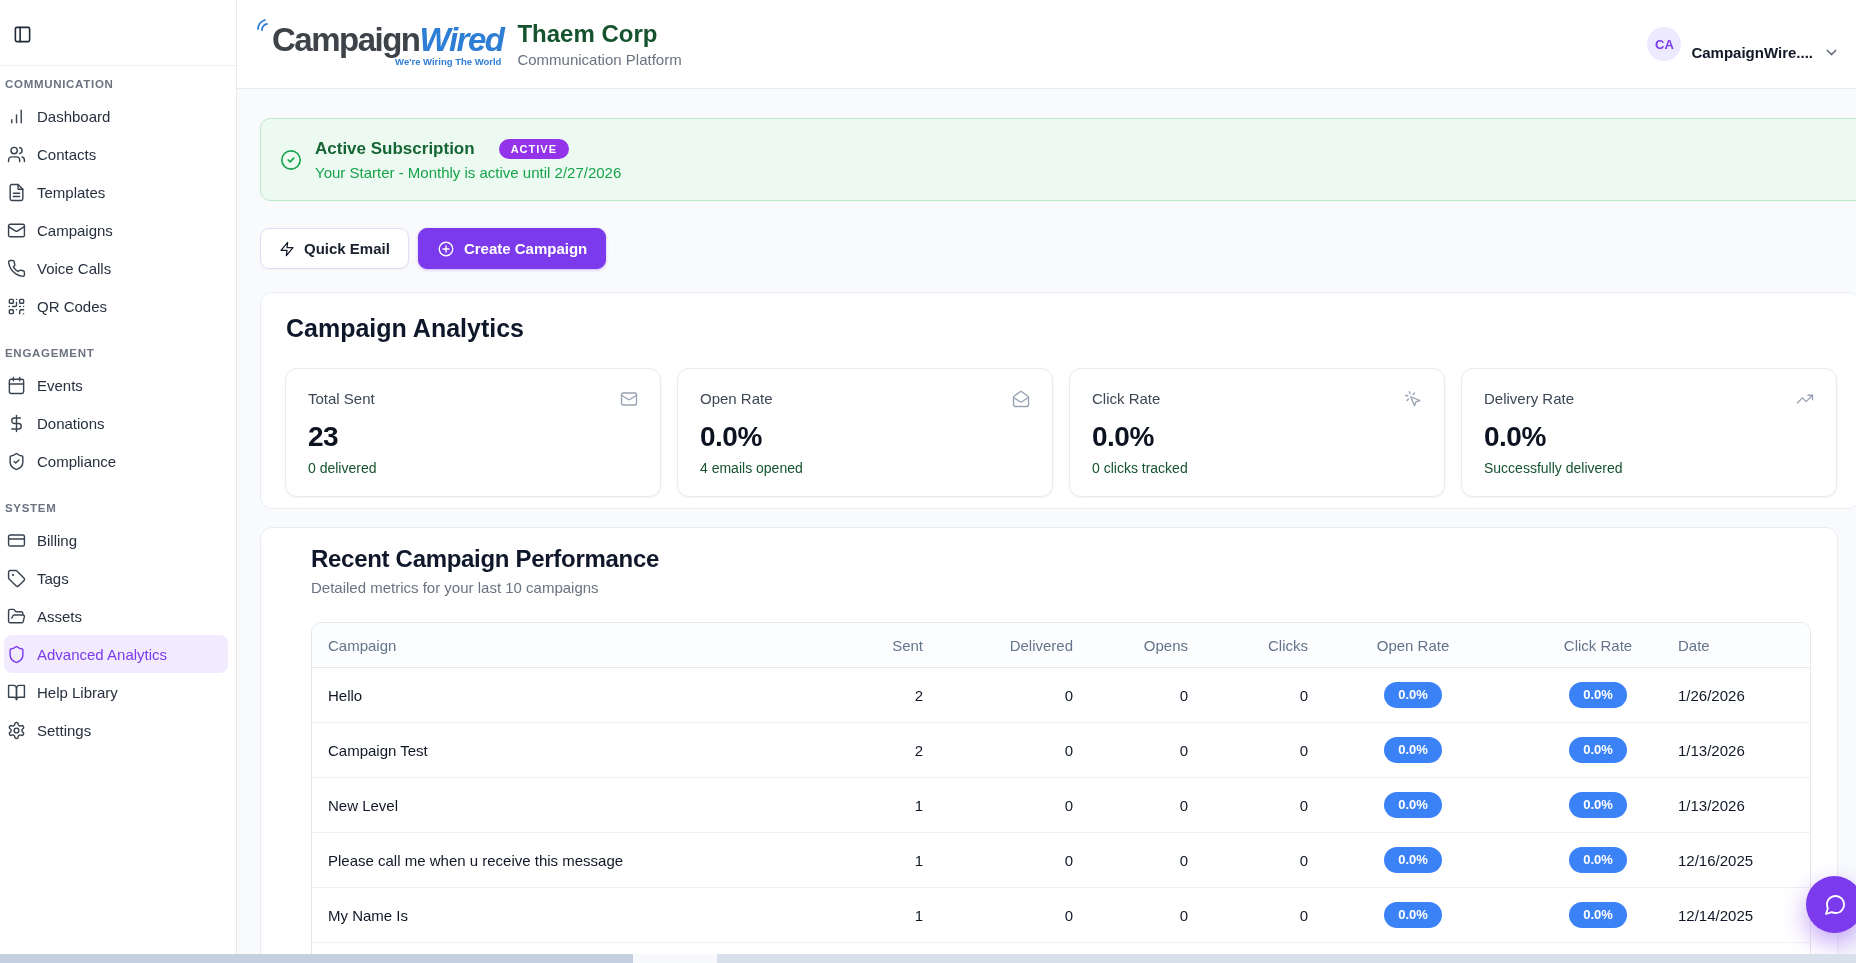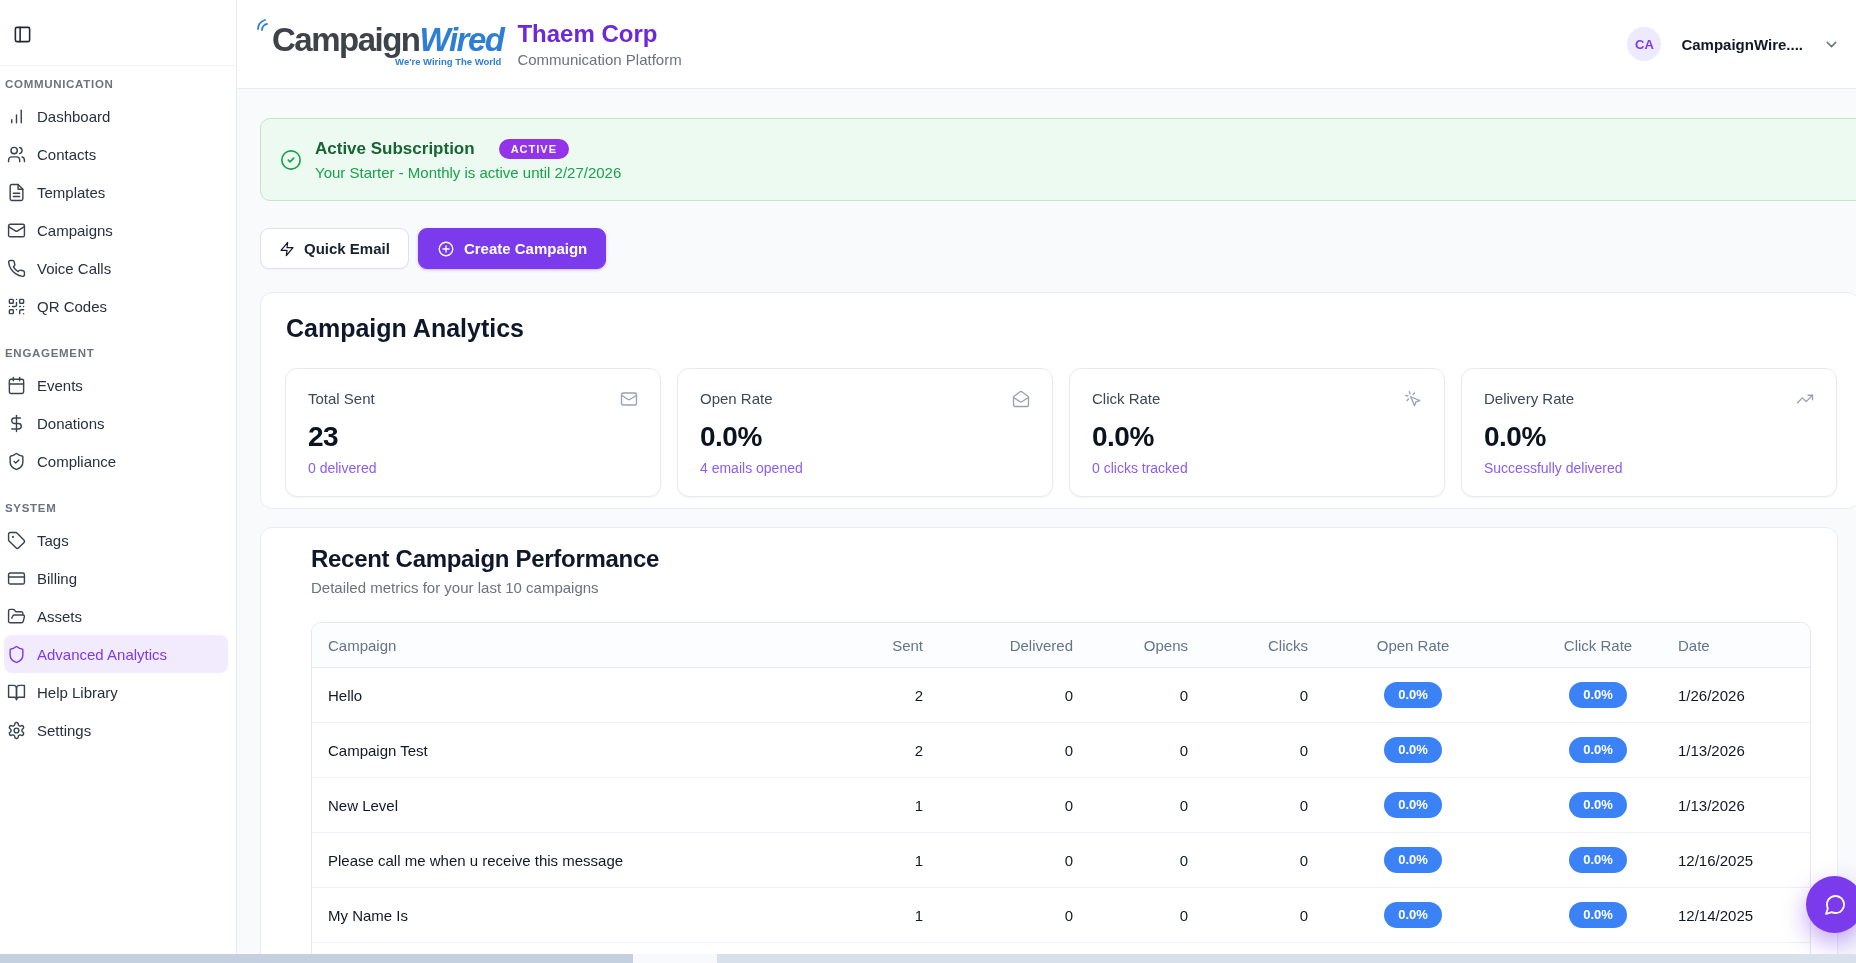--- a/index.html
+++ b/index.html
@@ -28,23 +28,23 @@
   .main{position:absolute;left:237px;top:0;right:0;bottom:0;}
   .app-header{position:absolute;left:0;top:0;right:0;height:89px;background:#fff;border-bottom:1px solid #e9ecef;
               display:flex;align-items:center;padding:0 14px 0 21px;box-sizing:border-box;}
   .logo{position:relative;display:flex;flex-direction:column;line-height:1;padding-left:14px;margin-top:2px;}
   .logo-arcs{position:absolute;left:-2px;top:-6px;}
   .logo-text{font-size:33px;font-weight:800;letter-spacing:-1.5px;white-space:nowrap;}
   .logo-text .p1{color:#3d4349;}
   .logo-text .p2{color:#2e7ed5;font-style:italic;}
   .logo-tagline{font-size:9.5px;color:#2e7ed5;align-self:flex-end;margin-top:1px;margin-right:2px;font-weight:600;}
   .title-block{margin-left:14px;}
-  .page-title{font-size:24px;font-weight:800;color:#6d28d9;line-height:1.15;}
+  .page-title{font-size:24px;font-weight:800;color:#14532d;line-height:1.15;}
   .page-subtitle{font-size:15px;color:#6b7280;margin-top:4px;}
-  .user-menu{margin-left:auto;display:flex;align-items:center;gap:20px;cursor:pointer;padding:4px 2px;}
+  .user-menu{margin-left:auto;display:flex;align-items:flex-end;gap:10px;cursor:pointer;padding:4px 2px;}
   .avatar{width:34px;height:34px;border-radius:50%;background:#ede9fe;color:#7c3aed;font-size:13px;font-weight:700;
           display:flex;align-items:center;justify-content:center;}
   .user-name{font-size:15px;font-weight:600;color:#111827;}
   .user-menu .chev{width:17px;height:17px;color:#6b7280;display:inline-flex;}
 
   .content{position:absolute;left:0;top:89px;right:0;bottom:0;background:#f8fafc;}
 
   
   .banner{position:absolute;left:23px;top:29px;width:1610px;height:83px;background:#edfaf1;border:1px solid #bfe8cb;
           border-radius:10px;box-sizing:border-box;display:flex;align-items:center;padding-left:19px;gap:13px;}
@@ -67,21 +67,21 @@
   
   .analytics-panel{position:absolute;left:23px;top:203px;width:1600px;height:217px;background:#fff;
                    border:1px solid #e9edf2;border-radius:12px;box-sizing:border-box;}
   .analytics-title{position:absolute;left:25px;top:21px;font-size:25px;font-weight:700;color:#0f172a;}
   .stat-card{position:absolute;top:75px;width:376px;height:129px;background:#fff;border:1px solid #e7eaee;
              border-radius:12px;box-sizing:border-box;padding:21px 22px;box-shadow:0 1px 2px rgba(16,24,40,.05);}
   .stat-top{display:flex;align-items:flex-start;justify-content:space-between;}
   .stat-label{font-size:15px;font-weight:500;color:#3d4756;}
   .stat-icon{width:18px;height:18px;color:#98a2b3;display:inline-flex;}
   .stat-value{font-size:28px;font-weight:800;color:#0b1220;margin-top:13px;letter-spacing:-.5px;}
-  .stat-sub{font-size:14px;color:#8b5cf6;margin-top:7px;}
+  .stat-sub{font-size:14px;color:#14532d;margin-top:7px;}
 
   
   .perf-card{position:absolute;left:23px;top:438px;width:1578px;height:560px;background:#fff;
              border:1px solid #e9edf2;border-radius:12px;box-sizing:border-box;}
   .perf-title{position:absolute;left:50px;top:17px;font-size:24px;font-weight:800;color:#0f172a;letter-spacing:-.3px;}
   .perf-subtitle{position:absolute;left:50px;top:51px;font-size:15px;color:#6b7280;}
   .table-box{position:absolute;left:50px;top:94px;width:1500px;height:420px;border:1px solid #e5e8ec;
              border-radius:10px;box-sizing:border-box;overflow:hidden;background:#fff;}
   .trow{display:grid;grid-template-columns:520px 75px 150px 115px 120px 210px 160px 1fr;
         align-items:center;padding:0 16px;box-sizing:border-box;}
@@ -222,34 +222,34 @@
               <path d="M20 13c0 5-3.5 7.5-7.66 8.95a1 1 0 0 1-.67-.01C7.5 20.5 4 18 4 13V6a1 1 0 0 1 1-1c2 0 4.5-1.2 6.24-2.72a1.17 1.17 0 0 1 1.52 0C14.51 3.81 17 5 19 5a1 1 0 0 1 1 1z"></path>
               <path d="m9 12 2 2 4-4"></path>
             </svg>
           </span>
           <span>Compliance</span>
         </div>
         <div class="side-label">SYSTEM</div>
         <div class="side-item">
           <span class="sicon">
             <svg viewBox="0 0 24 24" fill="none" stroke="currentColor" stroke-width="1.8" stroke-linecap="round" stroke-linejoin="round">
+              <rect x="2" y="5" width="20" height="14" rx="2"></rect>
+              <line x1="2" y1="10" x2="22" y2="10"></line>
+            </svg>
+          </span>
+          <span>Billing</span>
+        </div>
+        <div class="side-item">
+          <span class="sicon">
+            <svg viewBox="0 0 24 24" fill="none" stroke="currentColor" stroke-width="1.8" stroke-linecap="round" stroke-linejoin="round">
               <path d="M12.586 2.586A2 2 0 0 0 11.172 2H4a2 2 0 0 0-2 2v7.172a2 2 0 0 0 .586 1.414l8.704 8.704a2.426 2.426 0 0 0 3.42 0l6.58-6.58a2.426 2.426 0 0 0 0-3.42z"></path>
               <circle cx="7.5" cy="7.5" r=".5" fill="currentColor"></circle>
             </svg>
           </span>
           <span>Tags</span>
-        </div>
-        <div class="side-item">
-          <span class="sicon">
-            <svg viewBox="0 0 24 24" fill="none" stroke="currentColor" stroke-width="1.8" stroke-linecap="round" stroke-linejoin="round">
-              <rect x="2" y="5" width="20" height="14" rx="2"></rect>
-              <line x1="2" y1="10" x2="22" y2="10"></line>
-            </svg>
-          </span>
-          <span>Billing</span>
         </div>
         <div class="side-item">
           <span class="sicon">
             <svg viewBox="0 0 24 24" fill="none" stroke="currentColor" stroke-width="1.8" stroke-linecap="round" stroke-linejoin="round">
               <path d="m6 14 1.5-2.9A2 2 0 0 1 9.24 10H20a2 2 0 0 1 1.94 2.5l-1.54 6a2 2 0 0 1-1.95 1.5H4a2 2 0 0 1-2-2V5a2 2 0 0 1 2-2h3.9a2 2 0 0 1 1.69.9l.81 1.2a2 2 0 0 0 1.67.9H18a2 2 0 0 1 2 2v2"></path>
             </svg>
           </span>
           <span>Assets</span>
         </div>
         <div class="side-item active">

